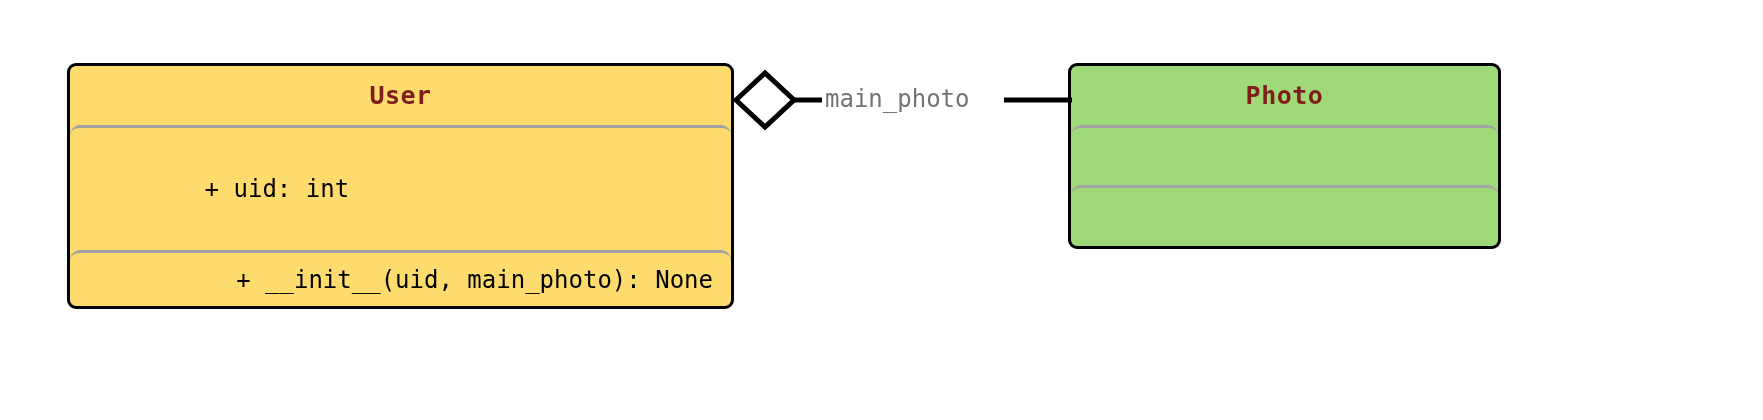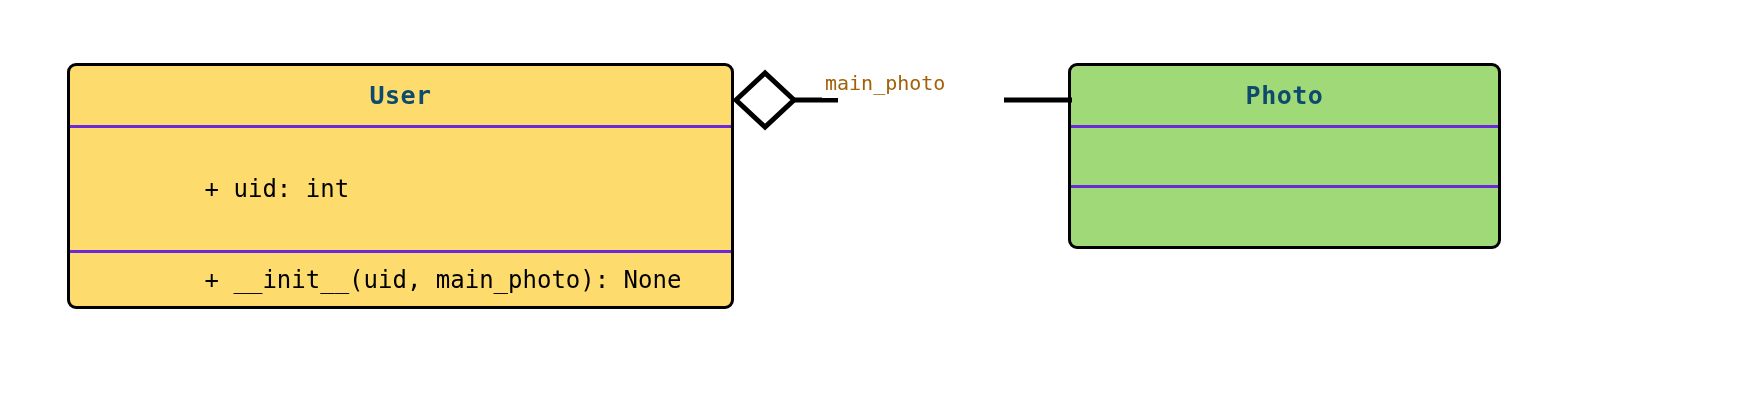--- a/index.html
+++ b/index.html
@@ -27,30 +27,31 @@
     border: 3px solid #000000;
     border-radius: 9px;
     overflow: hidden;
     background: #ffffff;
   }
   .uml-compartment {
     box-sizing: border-box;
     position: relative;
   }
   .uml-compartment + .uml-compartment {
-    border-top: 3px solid #6d28d9;
+    border-top: 3px solid #a3a3a3;
+    border-radius: 10px;
   }
   .uml-title {
     display: flex;
     align-items: center;
     justify-content: center;
     font-weight: bold;
     font-size: 25px;
     letter-spacing: 0.5px;
-    color: #0c4a6e;
+    color: #7f1d1d;
   }
   .uml-members {
     padding: 9px 18px 9px 19px;
     display: flex;
     flex-direction: column;
     justify-content: center;
   }
   .uml-member {
     font-size: 24px;
     line-height: 1.27;
@@ -62,21 +63,21 @@
   
   #class-user {
     left: 67px;
     top: 63px;
     width: 667px;
     height: 246px;
     background: #fddc6d;
   }
   #class-user .uml-title { height: 59px; }
   #class-user .uml-attrs { height: 125px; }
-  #class-user .uml-methods { height: 53px; padding-top: 8px; padding-bottom: 4px; }
+  #class-user .uml-methods { height: 53px; padding-top: 8px; padding-bottom: 4px; text-align: right; }
 
   
   #class-photo {
     left: 1068px;
     top: 63px;
     width: 433px;
     height: 186px;
     background: #a0d977;
   }
   #class-photo .uml-title { height: 59px; }
@@ -88,23 +89,23 @@
     position: absolute;
     left: 728px;
     top: 60px;
     width: 345px;
     height: 80px;
   }
   #relationship svg { display: block; }
   .rel-label {
     position: absolute;
     left: 822px;
-    top: 68px;
-    font-size: 20px;
-    color: #a16207;
+    top: 84px;
+    font-size: 24px;
+    color: #737373;
     white-space: pre;
     background: #ffffff;
     padding: 0 3px;
     line-height: 30px;
   }
 </style>
 </head>
 <body>
 
 <div id="canvas">

